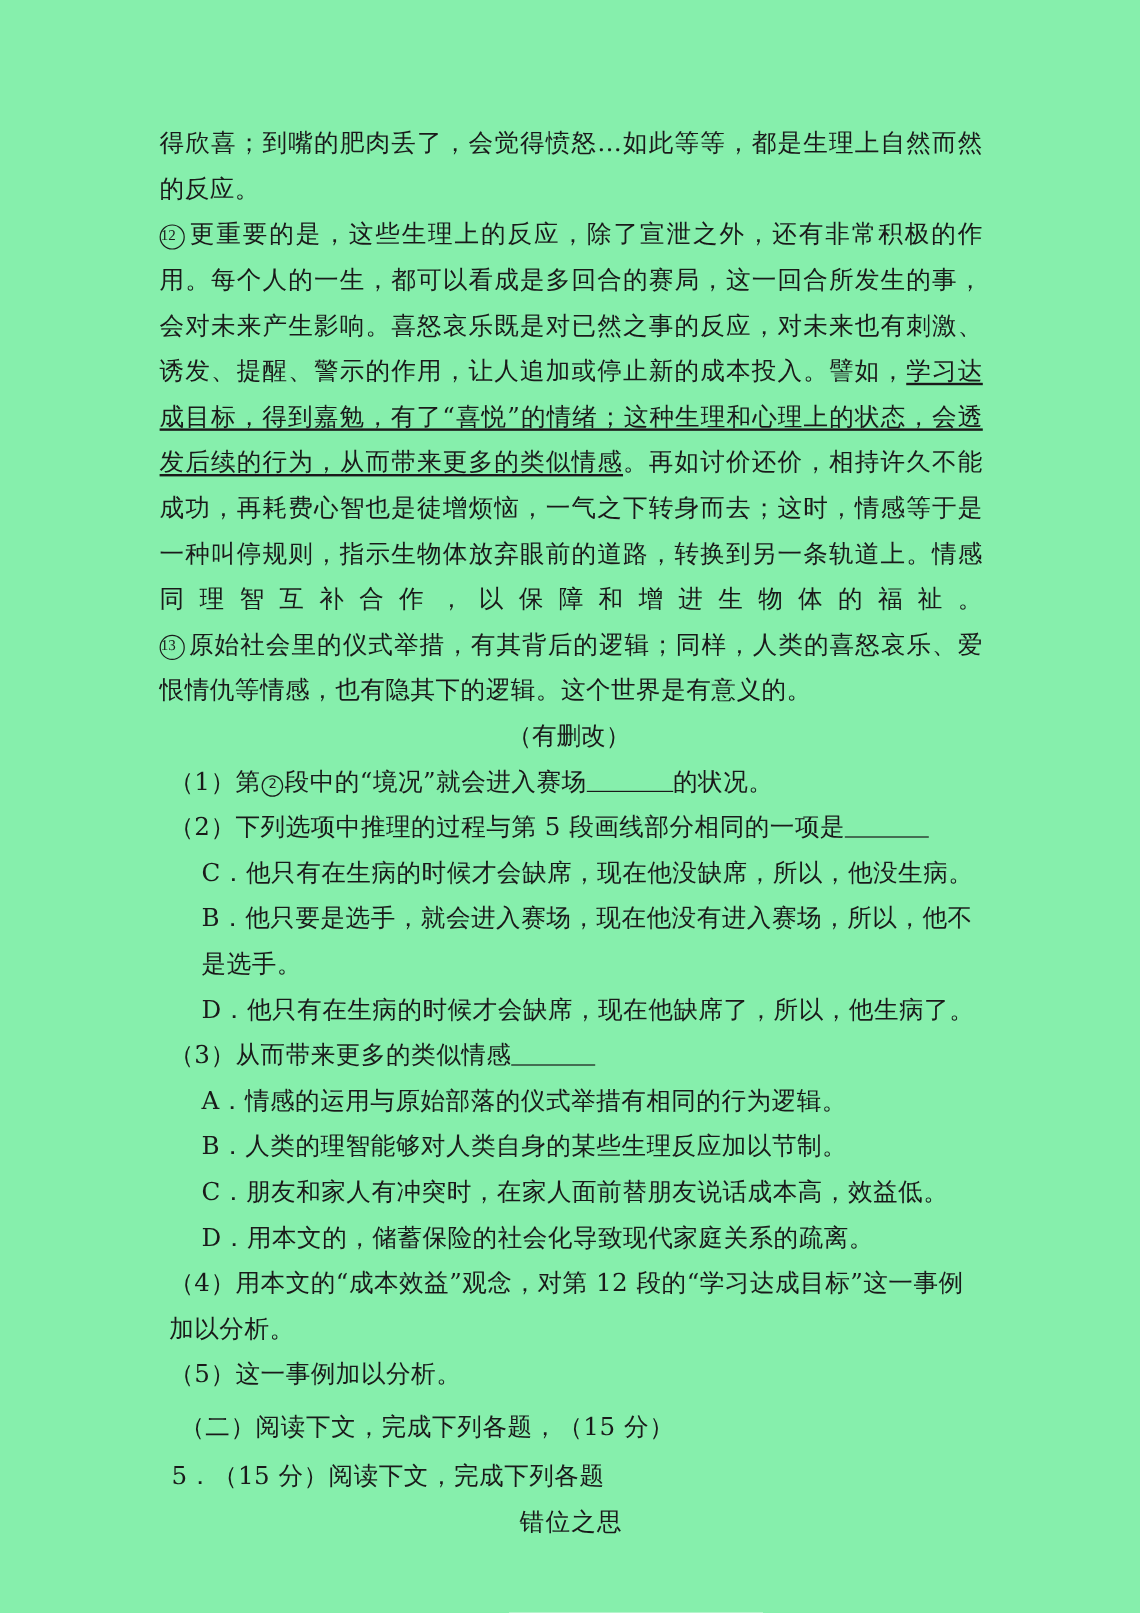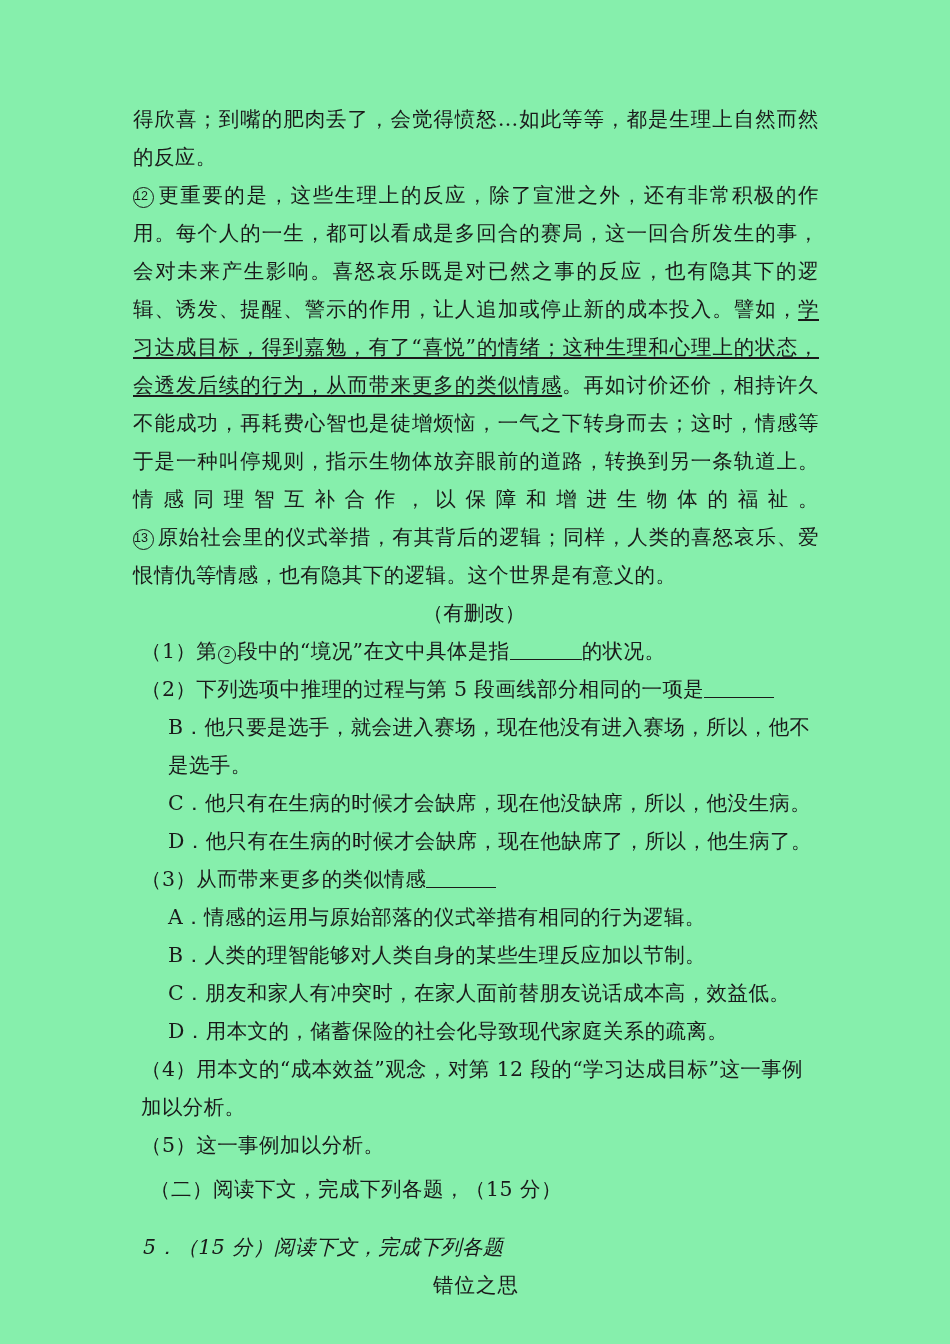--- a/index.html
+++ b/index.html
@@ -49,21 +49,21 @@
 
   .u { text-decoration: underline; text-underline-offset: 3px; }
   .circ-inline {
     display: inline-block;
     width: 19px;
     height: 19px;
     line-height: 17px;
     border: 1.3px solid #1a1a1a;
     border-radius: 50%;
     text-align: center;
-    font-family: Liberation Sans, sans-serif;
+    font-family: Liberation Serif, serif;
     font-size: 12.5px;
     vertical-align: 2px;
     margin-right: 3px;
     letter-spacing: 0;
   }
   .circ-sm {
     display: inline-block;
     width: 16px;
     height: 16px;
     line-height: 14.5px;
@@ -110,22 +110,21 @@
     line-height: 38px;
     letter-spacing: 0.5px;
     padding-left: 17px;
     margin-top: 6px;
   }
   .num-item {
     font-size: 20.5px;
     line-height: 38px;
     letter-spacing: 0.4px;
     padding-left: 10px;
-    margin-top: 20px;
-    font-style: italic;
+    margin-top: 3px;
   }
   .centered {
     text-align: center;
     font-size: 20.5px;
     line-height: 38px;
     letter-spacing: 1px;
   }
 
   .footer {
     position: absolute;
@@ -143,42 +142,42 @@
 </head>
 <body>
 
 <div class="page">
 
   <div class="content">
 
     <div class="ln">得欣喜；到嘴的肥肉丢了，会觉得愤怒…如此等等，都是生理上自然而然的反应。</div>
 
     <div class="para jstretch">
-      <span class="circ-inline">12</span><span>更重要的是，这些生理上的反应，除了宣泄之外，还有非常积极的作用。每个人的一生，都可以看成是多回合的赛局，这一回合所发生的事，会对未来产生影响。喜怒哀乐既是对已然之事的反应，也有隐其下的逻辑、诱发、提醒、警示的作用，让人追加或停止新的成本投入。譬如，</span><span class="u">学习达成目标，得到嘉勉，有了“喜悦”的情绪；这种生理和心理上的状态，会透发后续的行为，从而带来更多的类似情感</span><span>。再如讨价还价，相持许久不能成功，再耗费心智也是徒增烦恼，一气之下转身而去；这时，情感等于是一种叫停规则，指示生物体放弃眼前的道路，转换到另一条轨道上。情感同理智互补合作，以保障和增进生物体的福祉。</span>
+      <span class="circ-inline">12</span><span>更重要的是，这些生理上的反应，除了宣泄之外，还有非常积极的作用。每个人的一生，都可以看成是多回合的赛局，这一回合所发生的事，会对未来产生影响。喜怒哀乐既是对已然之事的反应，对未来也有刺激、诱发、提醒、警示的作用，让人追加或停止新的成本投入。譬如，</span><span class="u">学习达成目标，得到嘉勉，有了“喜悦”的情绪；这种生理和心理上的状态，会透发后续的行为，从而带来更多的类似情感</span><span>。再如讨价还价，相持许久不能成功，再耗费心智也是徒增烦恼，一气之下转身而去；这时，情感等于是一种叫停规则，指示生物体放弃眼前的道路，转换到另一条轨道上。情感同理智互补合作，以保障和增进生物体的福祉。</span>
     </div>
 
     <div class="para">
       <span class="circ-inline">13</span><span>原始社会里的仪式举措，有其背后的逻辑；同样，人类的喜怒哀乐、爱恨情仇等情感，也有隐其下的逻辑。这个世界是有意义的。</span>
     </div>
 
     <div class="right-note">（有删改）</div>
 
     <div class="q-line">
-      <span>（1）</span><span>第</span><span class="circ-sm">2</span><span>段中的“境况”在文中具体是指</span><span class="blank"></span><span>的状况。</span>
+      <span>（1）</span><span>第</span><span class="circ-sm">2</span><span>段中的“境况”就会进入赛场</span><span class="blank"></span><span>的状况。</span>
     </div>
 
     <div class="q-line">
       <span>（2）</span><span>下列选项中推理的过程与第 5 段画线部分相同的一项是</span><span class="blank short"></span>
     </div>
 
     <div class="opt-line">
+      <span>C．</span><span>他只有在生病的时候才会缺席，现在他没缺席，所以，他没生病。</span>
+    </div>
+    <div class="opt-line">
       <span>B．</span><span>他只要是选手，就会进入赛场，现在他没有进入赛场，所以，他不是选手。</span>
-    </div>
-    <div class="opt-line">
-      <span>C．</span><span>他只有在生病的时候才会缺席，现在他没缺席，所以，他没生病。</span>
     </div>
     <div class="opt-line">
       <span>D．</span><span>他只有在生病的时候才会缺席，现在他缺席了，所以，他生病了。</span>
     </div>
 
     <div class="q-line">
       <span>（3）</span><span>从而带来更多的类似情感</span><span class="blank short"></span>
     </div>
 
     <div class="opt-line">

